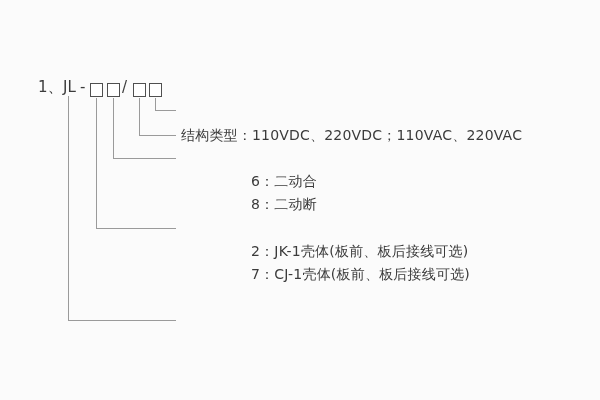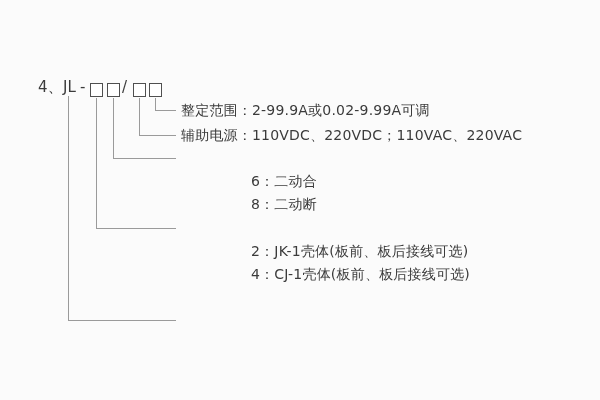--- a/index.html
+++ b/index.html
@@ -16,44 +16,43 @@
   .model{font-size:15px;line-height:17px;font-weight:400;}
   .digit-box{position:absolute;width:11px;height:12px;border:1.5px solid #4f4f4f;background:#ffffff;box-sizing:content-box;}
   .vline{position:absolute;width:1px;background:#9a9a9a;}
   .hline{position:absolute;height:1px;background:#9a9a9a;}
 </style>
 </head>
 <body>
 
 <div class="canvas">
 
-  <span class="txt model" style="left:38px;top:79px">4、JL</span>
+  <span class="txt model" style="left:38px;top:79px">1、JL</span>
   <span class="txt model" style="left:80px;top:79px">-</span>
   <span class="digit-box" style="left:90px;top:83px"></span>
   <span class="digit-box" style="left:107px;top:83px"></span>
   <span class="txt model" style="left:122px;top:79px">/</span>
   <span class="digit-box" style="left:133px;top:83px"></span>
   <span class="digit-box" style="left:149px;top:83px"></span>
 
   <div class="vline" style="left:68px;top:96px;height:225px"></div>
   <div class="vline" style="left:96px;top:98px;height:131px"></div>
   <div class="vline" style="left:113px;top:98px;height:61px"></div>
   <div class="vline" style="left:139px;top:98px;height:38px"></div>
   <div class="vline" style="left:155px;top:98px;height:13px"></div>
 
   <div class="hline" style="left:155px;top:110px;width:21px"></div>
   <div class="hline" style="left:139px;top:135px;width:37px"></div>
   <div class="hline" style="left:113px;top:158px;width:63px"></div>
   <div class="hline" style="left:96px;top:228px;width:80px"></div>
   <div class="hline" style="left:68px;top:320px;width:108px"></div>
 
-  <div class="txt" style="left:181px;top:102px">整定范围：2-99.9A或0.02-9.99A可调</div>
 
-  <div class="txt" style="left:181px;top:127px">辅助电源：110VDC、220VDC；110VAC、220VAC</div>
+  <div class="txt" style="left:181px;top:127px">结构类型：110VDC、220VDC；110VAC、220VAC</div>
 
   <div class="txt" style="left:251px;top:173px">6：二动合</div>
   <div class="txt" style="left:251px;top:196px">8：二动断</div>
 
   <div class="txt" style="left:251px;top:243px">2：JK-1壳体(板前、板后接线可选)</div>
-  <div class="txt" style="left:251px;top:266px">4：CJ-1壳体(板前、板后接线可选)</div>
+  <div class="txt" style="left:251px;top:266px">7：CJ-1壳体(板前、板后接线可选)</div>
 
 
 </div>
 
 </body></html>

